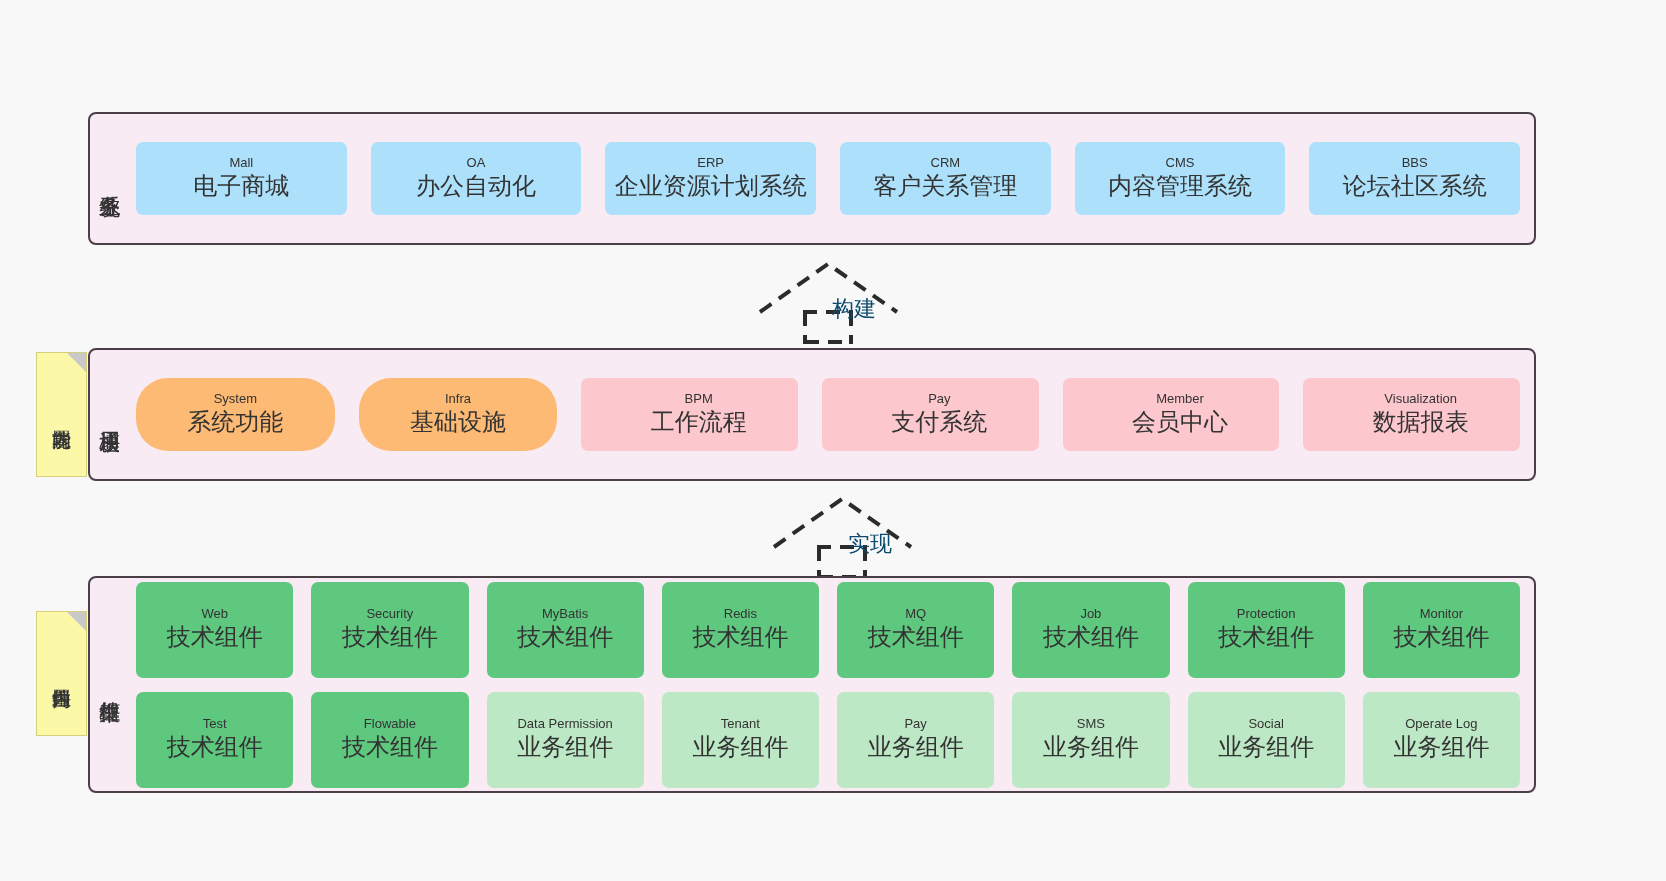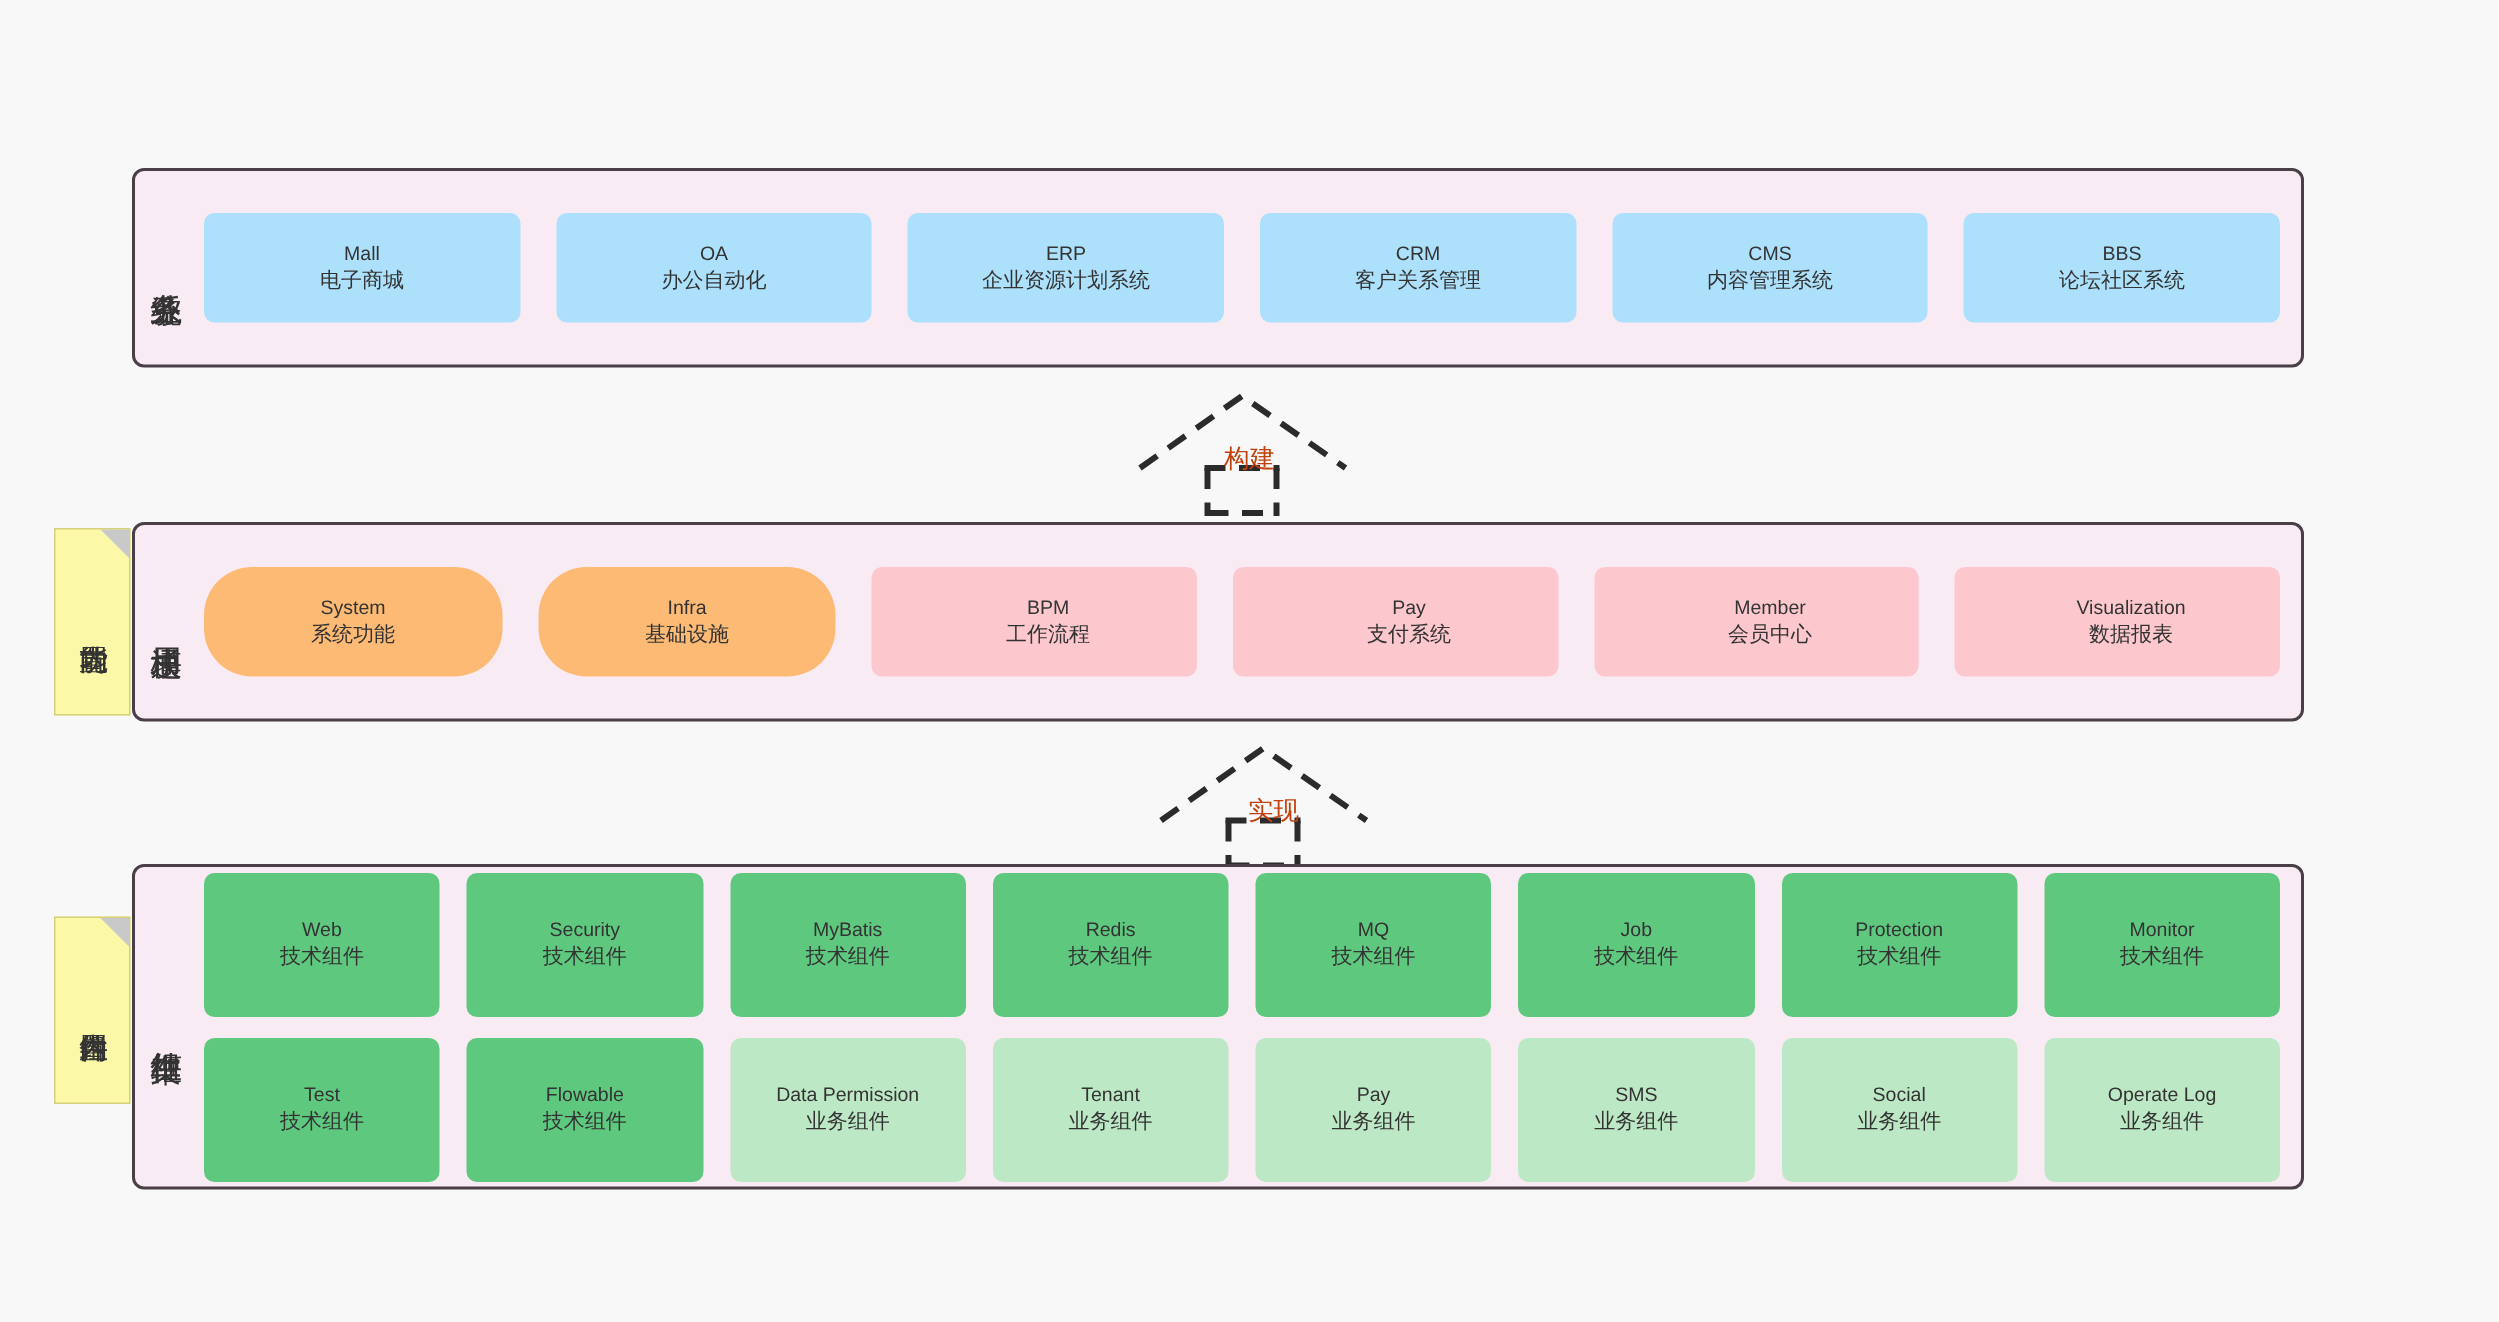--- a/index.html
+++ b/index.html
@@ -60,21 +60,21 @@
     justify-content:center;
     text-align:center;
     font-size:19px;
     line-height:1.28;
     color:#333333;
     box-sizing:border-box;
     padding:4px 6px;
     user-select:none;
   }
   .card .en{font-size:13px;}
-  .card .cn{font-size:14px;}
+  .card .cn{font-size:24px;}
 
   .c-blue{background:#ace0fb;}
   .c-red{background:#fdba74;border-radius:32px;}
   .c-pink{background:#fcc8ce;padding-left:24px;}
   .c-green{background:#5fc87f;}
   .c-green-lite{background:#bde8c5;text-align:right;}
 
   
   #layer-business{
     left:88px;top:112px;width:1448px;height:133px;
@@ -119,25 +119,26 @@
     border-top:19px solid #c9c9c9;
     border-left:19px solid transparent;
   }
   #note-common{left:36px;top:352px;height:125px;}
   #note-framework{left:36px;top:611px;height:125px;}
 
   
   .arrow{position:absolute;}
   .arrow-label{
     position:absolute;
-    font-size:17px;
-    color:#c2410c;
+    font-size:22px;
+    color:#0c4a6e;
     background:transparent;
     user-select:none;
     white-space:nowrap;
+    margin-left:16px;
   }
   #arrow-build{left:756px;top:258px;width:145px;height:86px;}
   #arrow-build .arrow-label{left:60px;top:36px;}
   #arrow-impl{left:770px;top:493px;width:145px;height:86px;}
   #arrow-impl .arrow-label{left:62px;top:36px;}
 </style>
 </head>
 <body>
 
 <div class="canvas">

